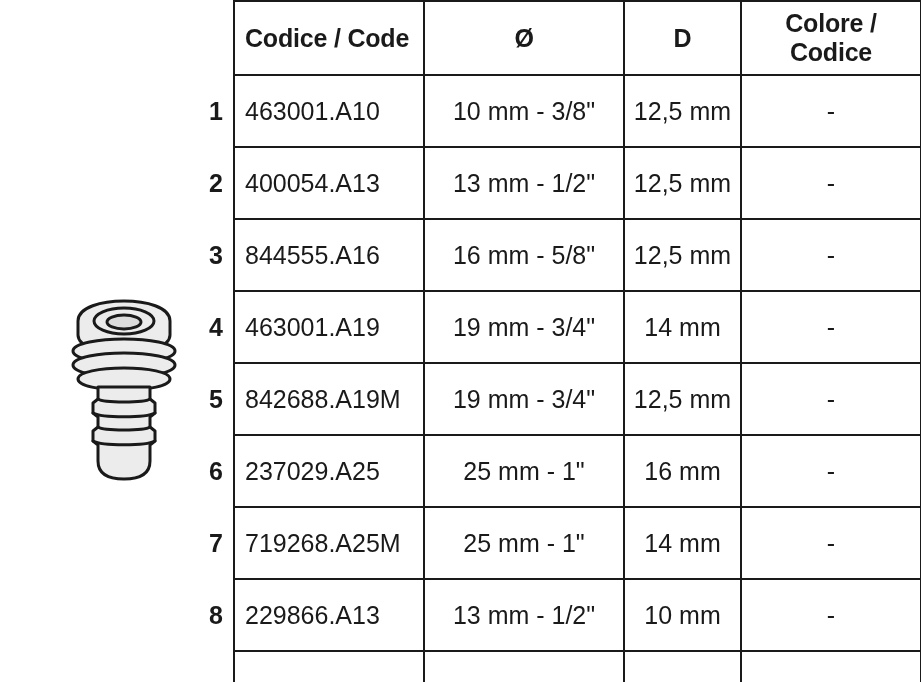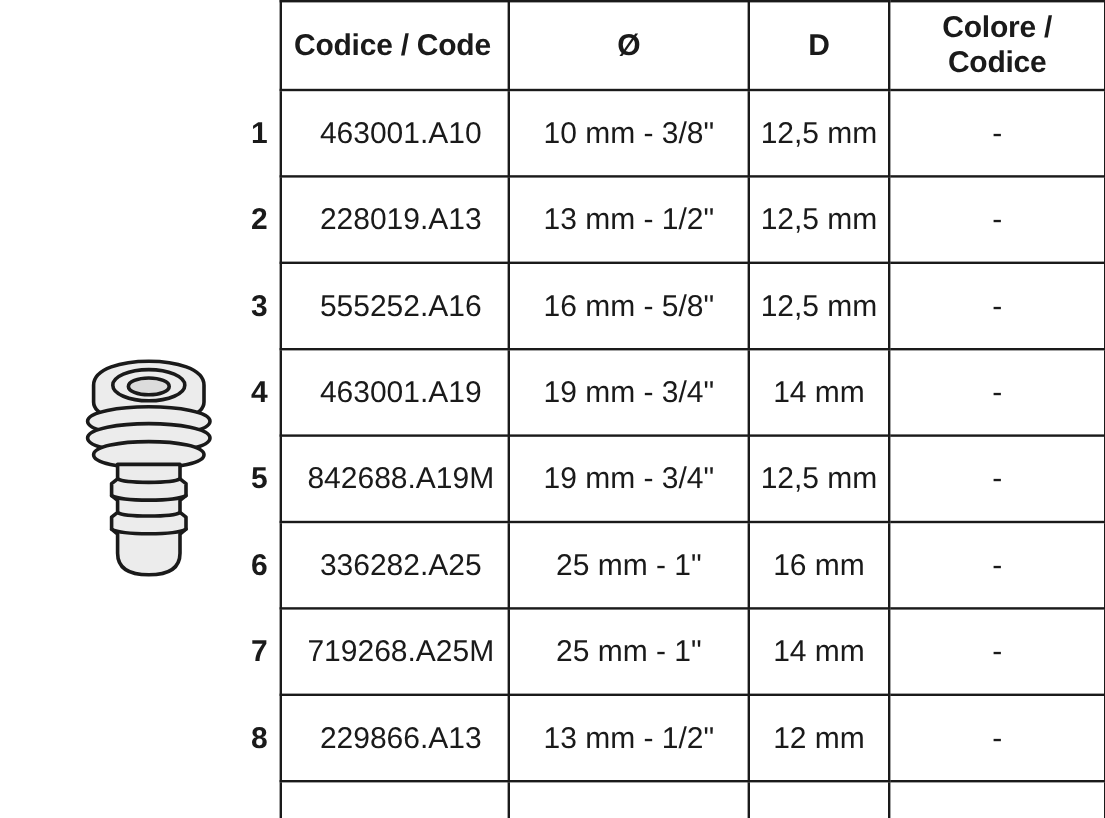--- a/index.html
+++ b/index.html
@@ -69,21 +69,21 @@
     font-weight: bold;
     font-size: 25px;
     letter-spacing: -0.2px;
     height: 72px;
   }
   table.spec th.code-head {
     text-align: left;
     padding-left: 10px;
   }
   table.spec td.code {
-    text-align: center;
+    text-align: left;
     padding-left: 10px;
   }
   table.spec td.dash {
     font-size: 25px;
   }
   
   table.spec thead th.bordered {
     border-top: 2px solid #1a1a1a;
   }
 </style>
@@ -138,65 +138,65 @@
       <tbody>
         <tr>
           <td class="idx">1</td>
           <td class="code">463001.A10</td>
           <td>10 mm - 3/8"</td>
           <td>12,5 mm</td>
           <td class="dash">-</td>
         </tr>
         <tr>
           <td class="idx">2</td>
-          <td class="code">228019.A13</td>
+          <td class="code">400054.A13</td>
           <td>13 mm - 1/2"</td>
           <td>12,5 mm</td>
           <td class="dash">-</td>
         </tr>
         <tr>
           <td class="idx">3</td>
-          <td class="code">555252.A16</td>
+          <td class="code">844555.A16</td>
           <td>16 mm - 5/8"</td>
           <td>12,5 mm</td>
           <td class="dash">-</td>
         </tr>
         <tr>
           <td class="idx">4</td>
           <td class="code">463001.A19</td>
           <td>19 mm - 3/4"</td>
           <td>14 mm</td>
           <td class="dash">-</td>
         </tr>
         <tr>
           <td class="idx">5</td>
           <td class="code">842688.A19M</td>
           <td>19 mm - 3/4"</td>
           <td>12,5 mm</td>
           <td class="dash">-</td>
         </tr>
         <tr>
           <td class="idx">6</td>
-          <td class="code">336282.A25</td>
+          <td class="code">237029.A25</td>
           <td>25 mm - 1"</td>
           <td>16 mm</td>
           <td class="dash">-</td>
         </tr>
         <tr>
           <td class="idx">7</td>
           <td class="code">719268.A25M</td>
           <td>25 mm - 1"</td>
           <td>14 mm</td>
           <td class="dash">-</td>
         </tr>
         <tr>
           <td class="idx">8</td>
           <td class="code">229866.A13</td>
           <td>13 mm - 1/2"</td>
-          <td>12 mm</td>
+          <td>10 mm</td>
           <td class="dash">-</td>
         </tr>
         <tr>
           <td class="idx"></td>
           <td class="code"></td>
           <td></td>
           <td></td>
           <td class="dash"></td>
         </tr>
       </tbody>

